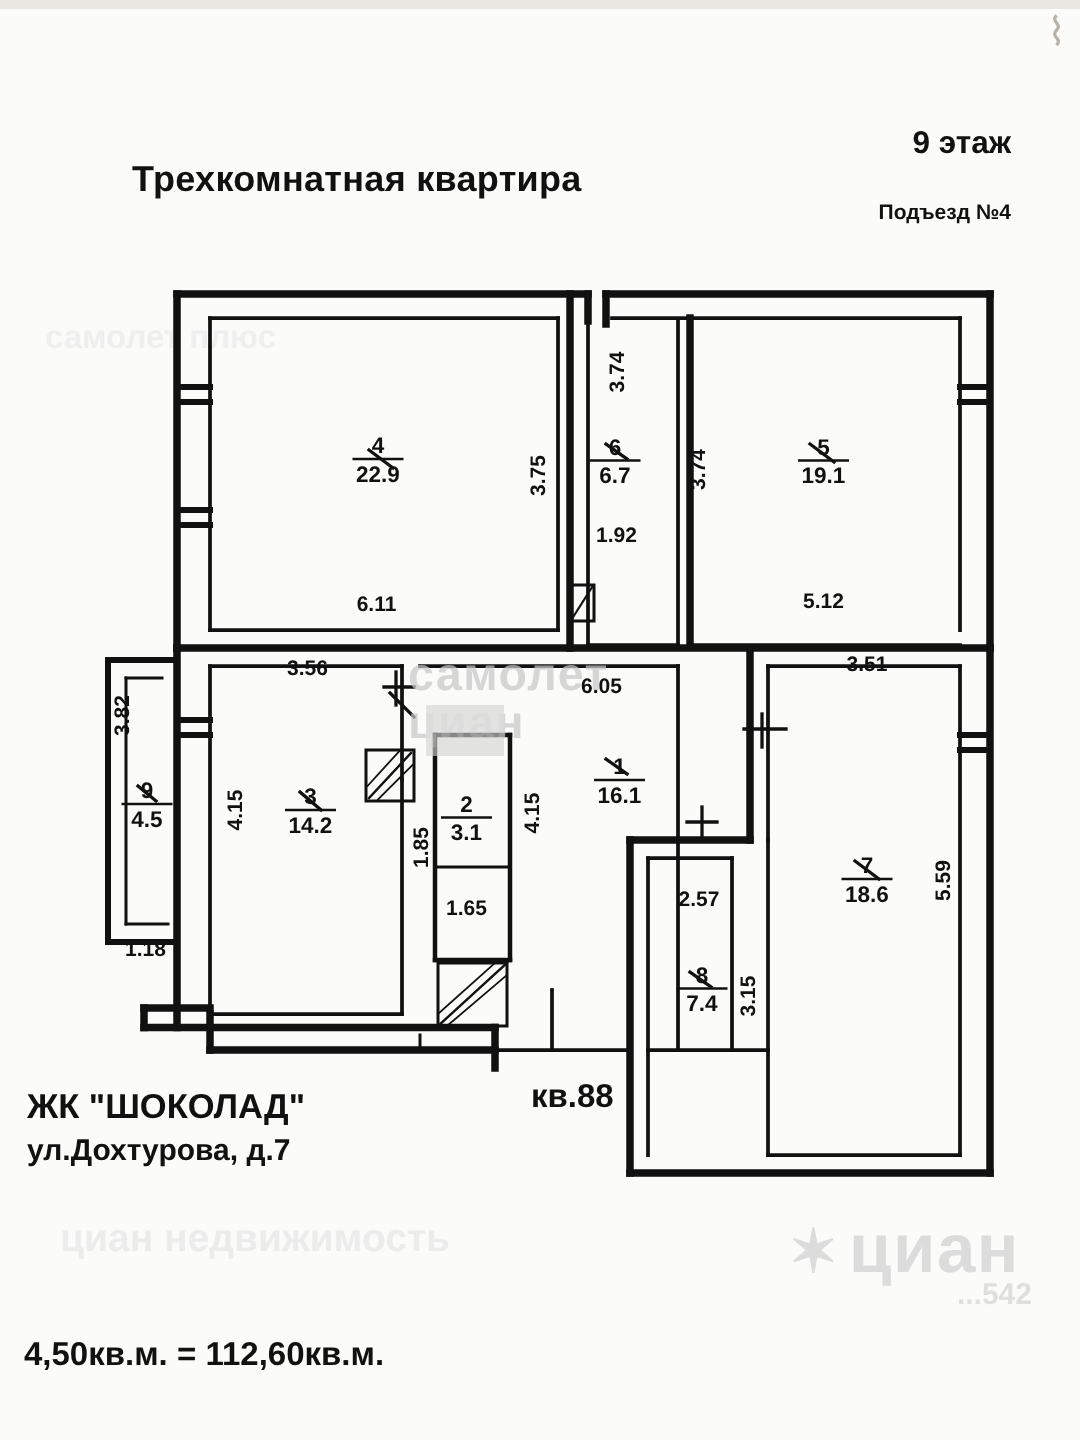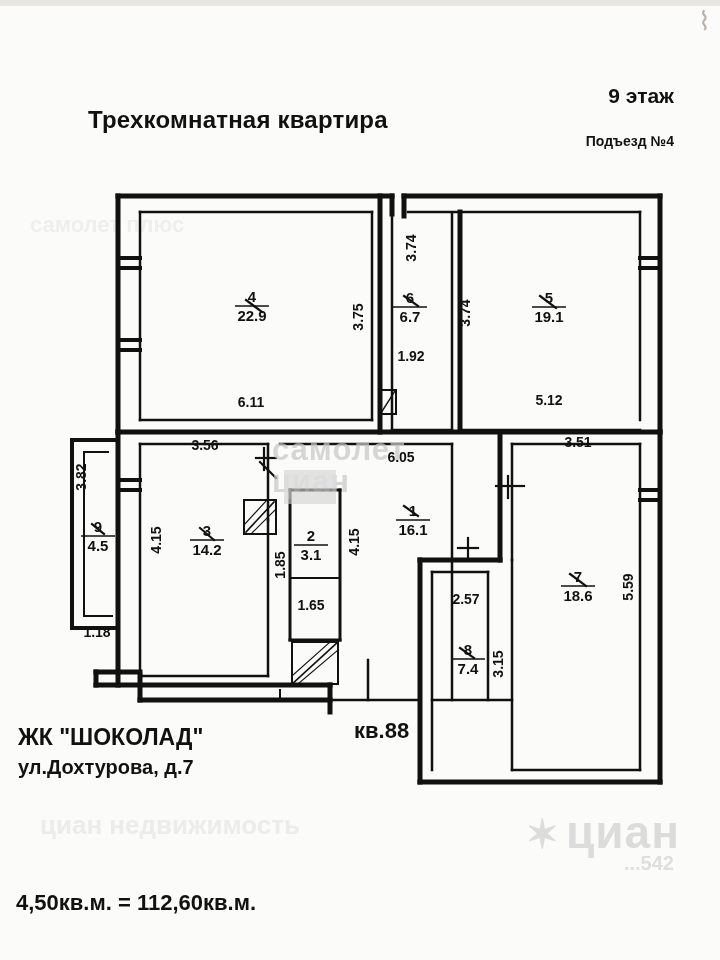--- a/index.html
+++ b/index.html
@@ -118,21 +118,21 @@
     opacity: 0.85;
     font-size: 46px;
     font-weight: bold;
     letter-spacing: 1px;
     pointer-events: none;
     white-space: nowrap;
   }
   .wm-cian .mark { font-size: 40px; margin-right: 6px; }
   .wm-cian-id {
     position: absolute;
-    right: 46px;
+    right: 32px;
     top: 852px;
     color: #dcdcdc;
     opacity: 0.9;
     font-size: 20px;
     font-weight: bold;
     pointer-events: none;
   }
   .wm-faint {
     position: absolute;
     left: 40px;

